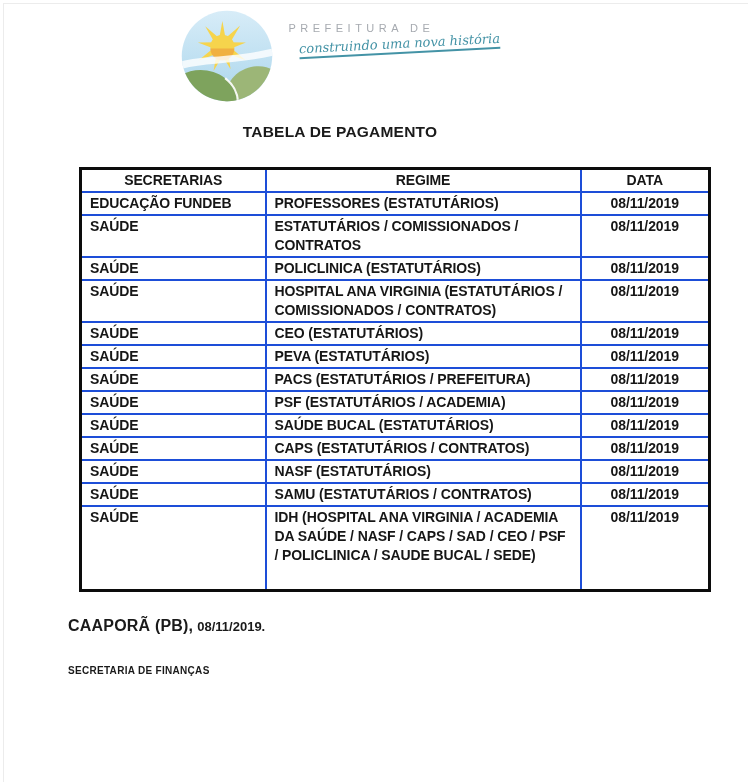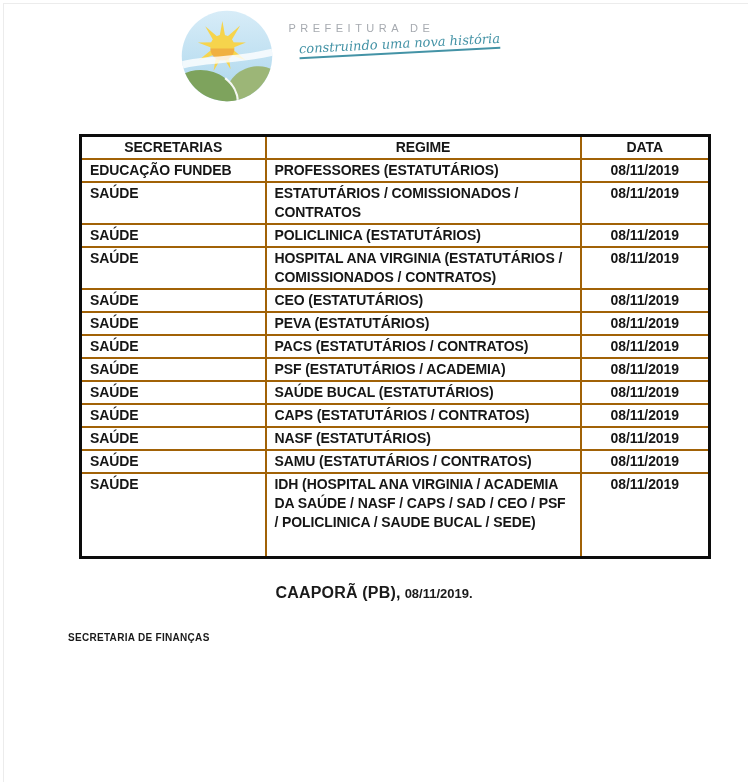--- a/index.html
+++ b/index.html
@@ -62,35 +62,35 @@
     border-collapse: collapse;
     table-layout: fixed;
     font-size: 14px; font-weight: 700;
     letter-spacing: -0.1px;
     color: #161616;
   }
   .pay-table col.c1 { width: 185px; }
   .pay-table col.c2 { width: 315px; }
   .pay-table col.c3 { width: 129px; }
   .pay-table th, .pay-table td {
-    border: 2px solid #a16207;
+    border: 2px solid #1d4ed8;
     padding: 1px 8px;
     line-height: 19px;
     vertical-align: top;
   }
   .pay-table { border: 3px solid #0c0c0c; }
   .pay-table th { text-align: center; }
   .pay-table td.cell-left   { text-align: left; }
   .pay-table td.cell-center { text-align: center; }
   .pay-table tr.tall-last td { height: 80px; }
 
   
   .footer-place {
     margin: 25px 0 0 68px;
-    font-weight: 700; color: #1a1a1a; text-align: center;
+    font-weight: 700; color: #1a1a1a;
   }
   .footer-place .place { font-size: 16px; letter-spacing: 0.2px; }
   .footer-place .date  { font-size: 13px; margin-left: 4px; }
   .footer-dept {
     margin: 30px 0 0 68px;
     font-size: 10px; font-weight: 700; letter-spacing: 0.3px;
     color: #1a1a1a;
   }
 </style>
 </head>
@@ -135,20 +135,21 @@
         <path d="M-4 104 L -4 78 C 10 64 34 64 50 76 C 60 83 64 92 64 104 Z" fill="#7ea35d"></path>
         <path d="M50 76 C 60 84 64 92 64 104" stroke="#ffffff" stroke-width="2.5" fill="none" opacity="0.9"></path>
       </g>
     </svg>
     <div class="logo-text">
       <div class="org-line">PREFEITURA DE</div>
       <div class="tagline">construindo uma nova história</div>
     </div>
   </header>
 
+  <h1 class="doc-title">TABELA DE PAGAMENTO</h1>
 
   <table class="pay-table">
     <colgroup>
         <col class="c1">
         <col class="c2">
         <col class="c3">
       </colgroup>
     <thead>
       <tr>
         <th>SECRETARIAS</th>
@@ -182,21 +183,21 @@
           <td class="cell-left">CEO (ESTATUTÁRIOS)</td>
           <td class="cell-center">08/11/2019</td>
         </tr>
         <tr>
           <td class="cell-left">SAÚDE</td>
           <td class="cell-left">PEVA (ESTATUTÁRIOS)</td>
           <td class="cell-center">08/11/2019</td>
         </tr>
         <tr>
           <td class="cell-left">SAÚDE</td>
-          <td class="cell-left">PACS (ESTATUTÁRIOS / CONTRATOS)</td>
+          <td class="cell-left">PACS (ESTATUTÁRIOS / PREFEITURA)</td>
           <td class="cell-center">08/11/2019</td>
         </tr>
         <tr>
           <td class="cell-left">SAÚDE</td>
           <td class="cell-left">PSF (ESTATUTÁRIOS / ACADEMIA)</td>
           <td class="cell-center">08/11/2019</td>
         </tr>
         <tr>
           <td class="cell-left">SAÚDE</td>
           <td class="cell-left">SAÚDE BUCAL (ESTATUTÁRIOS)</td>

